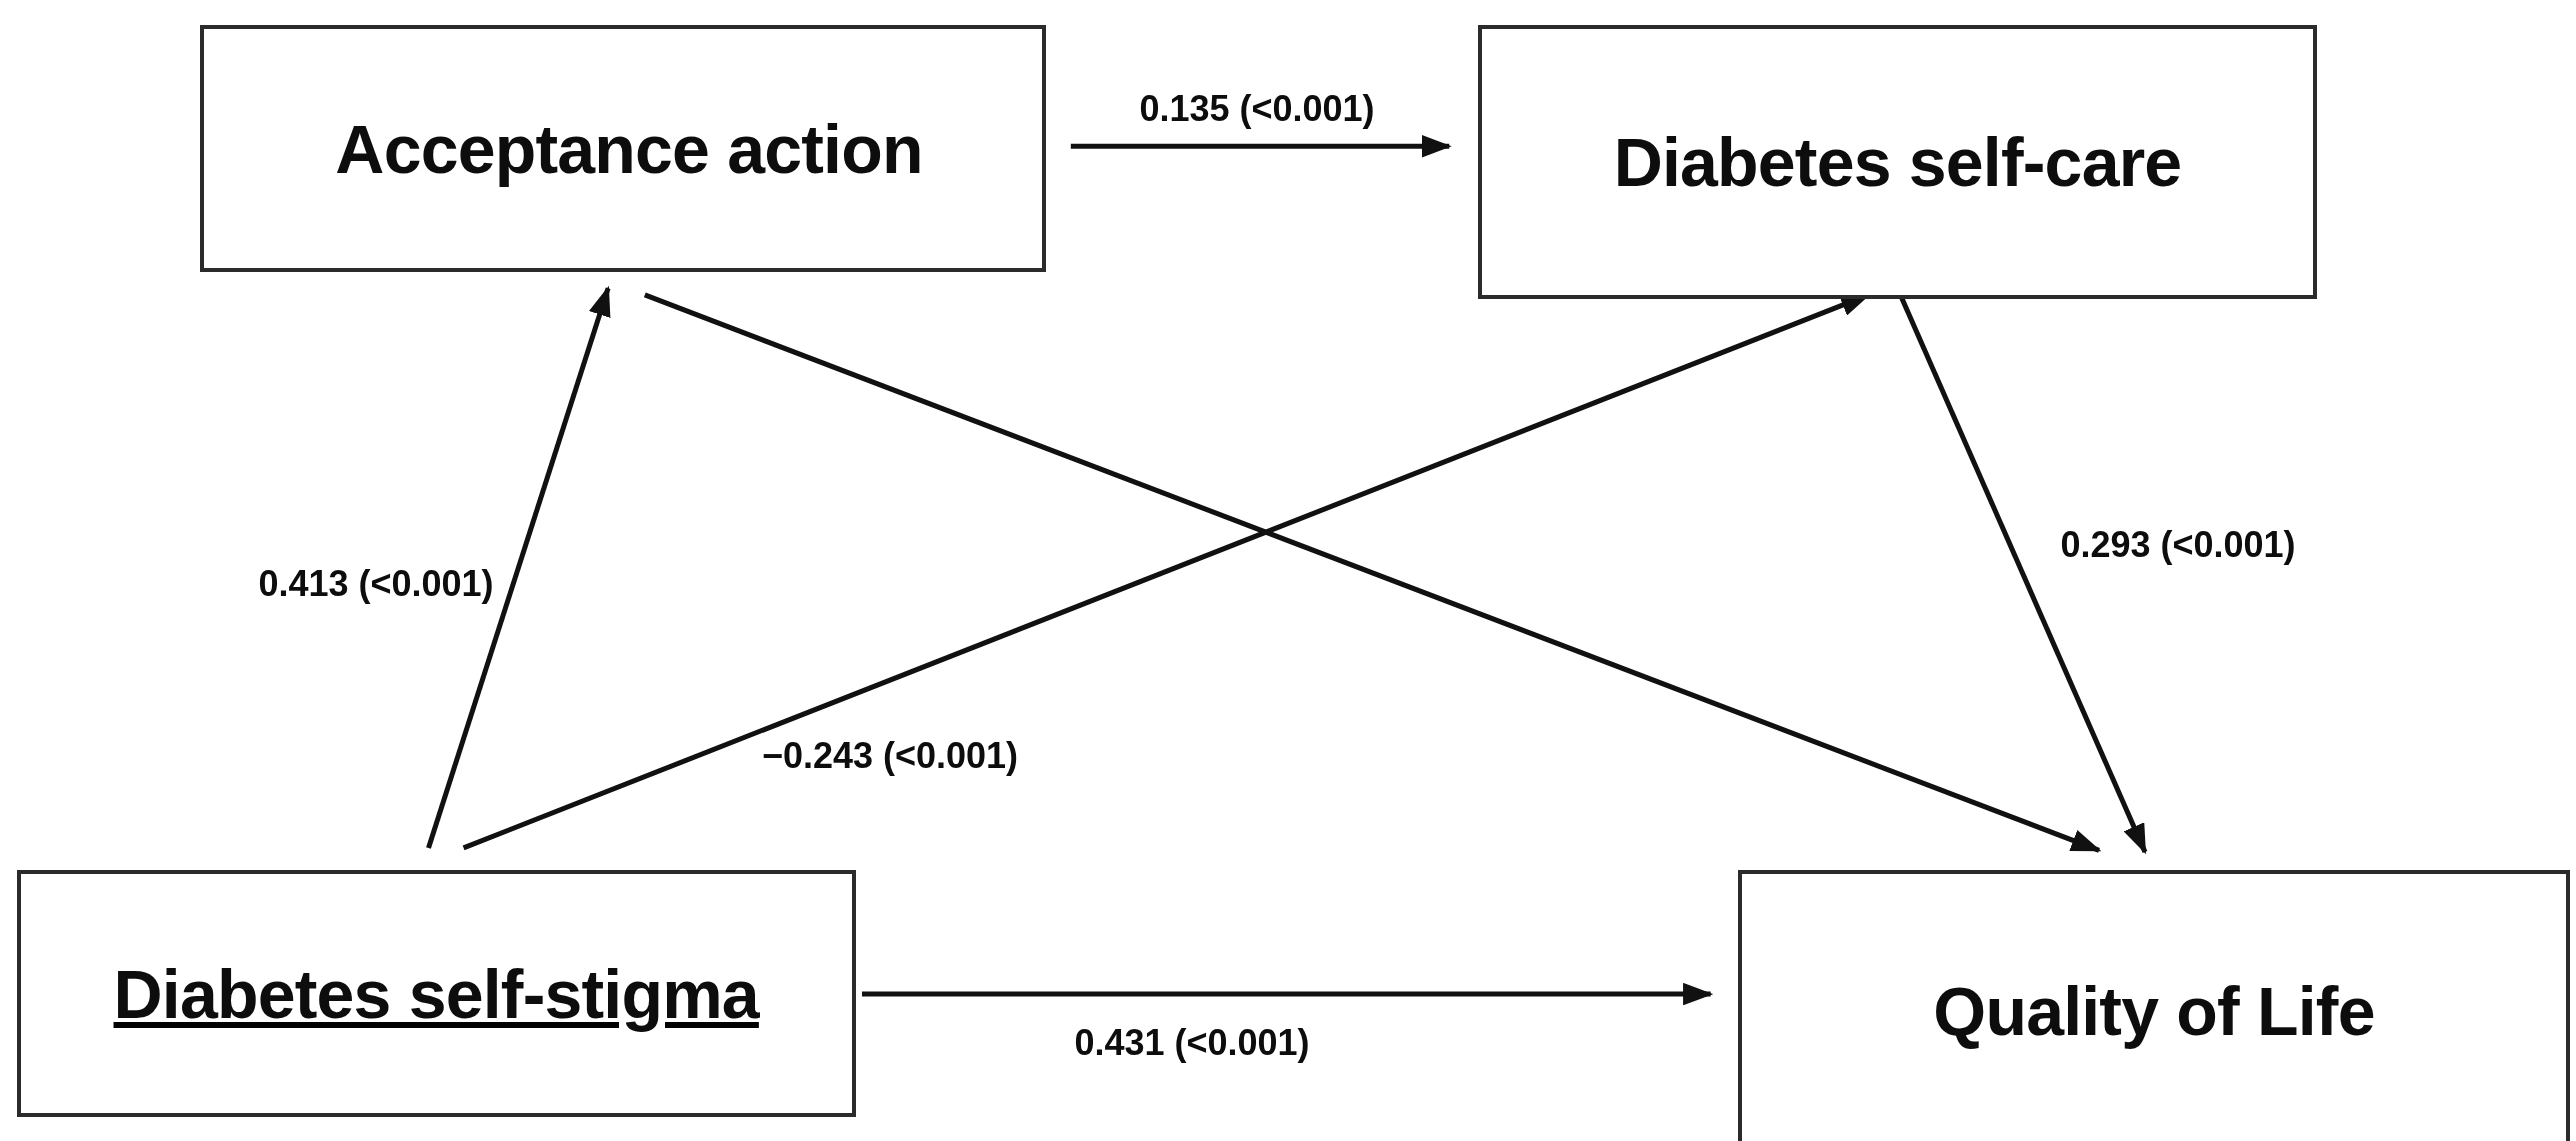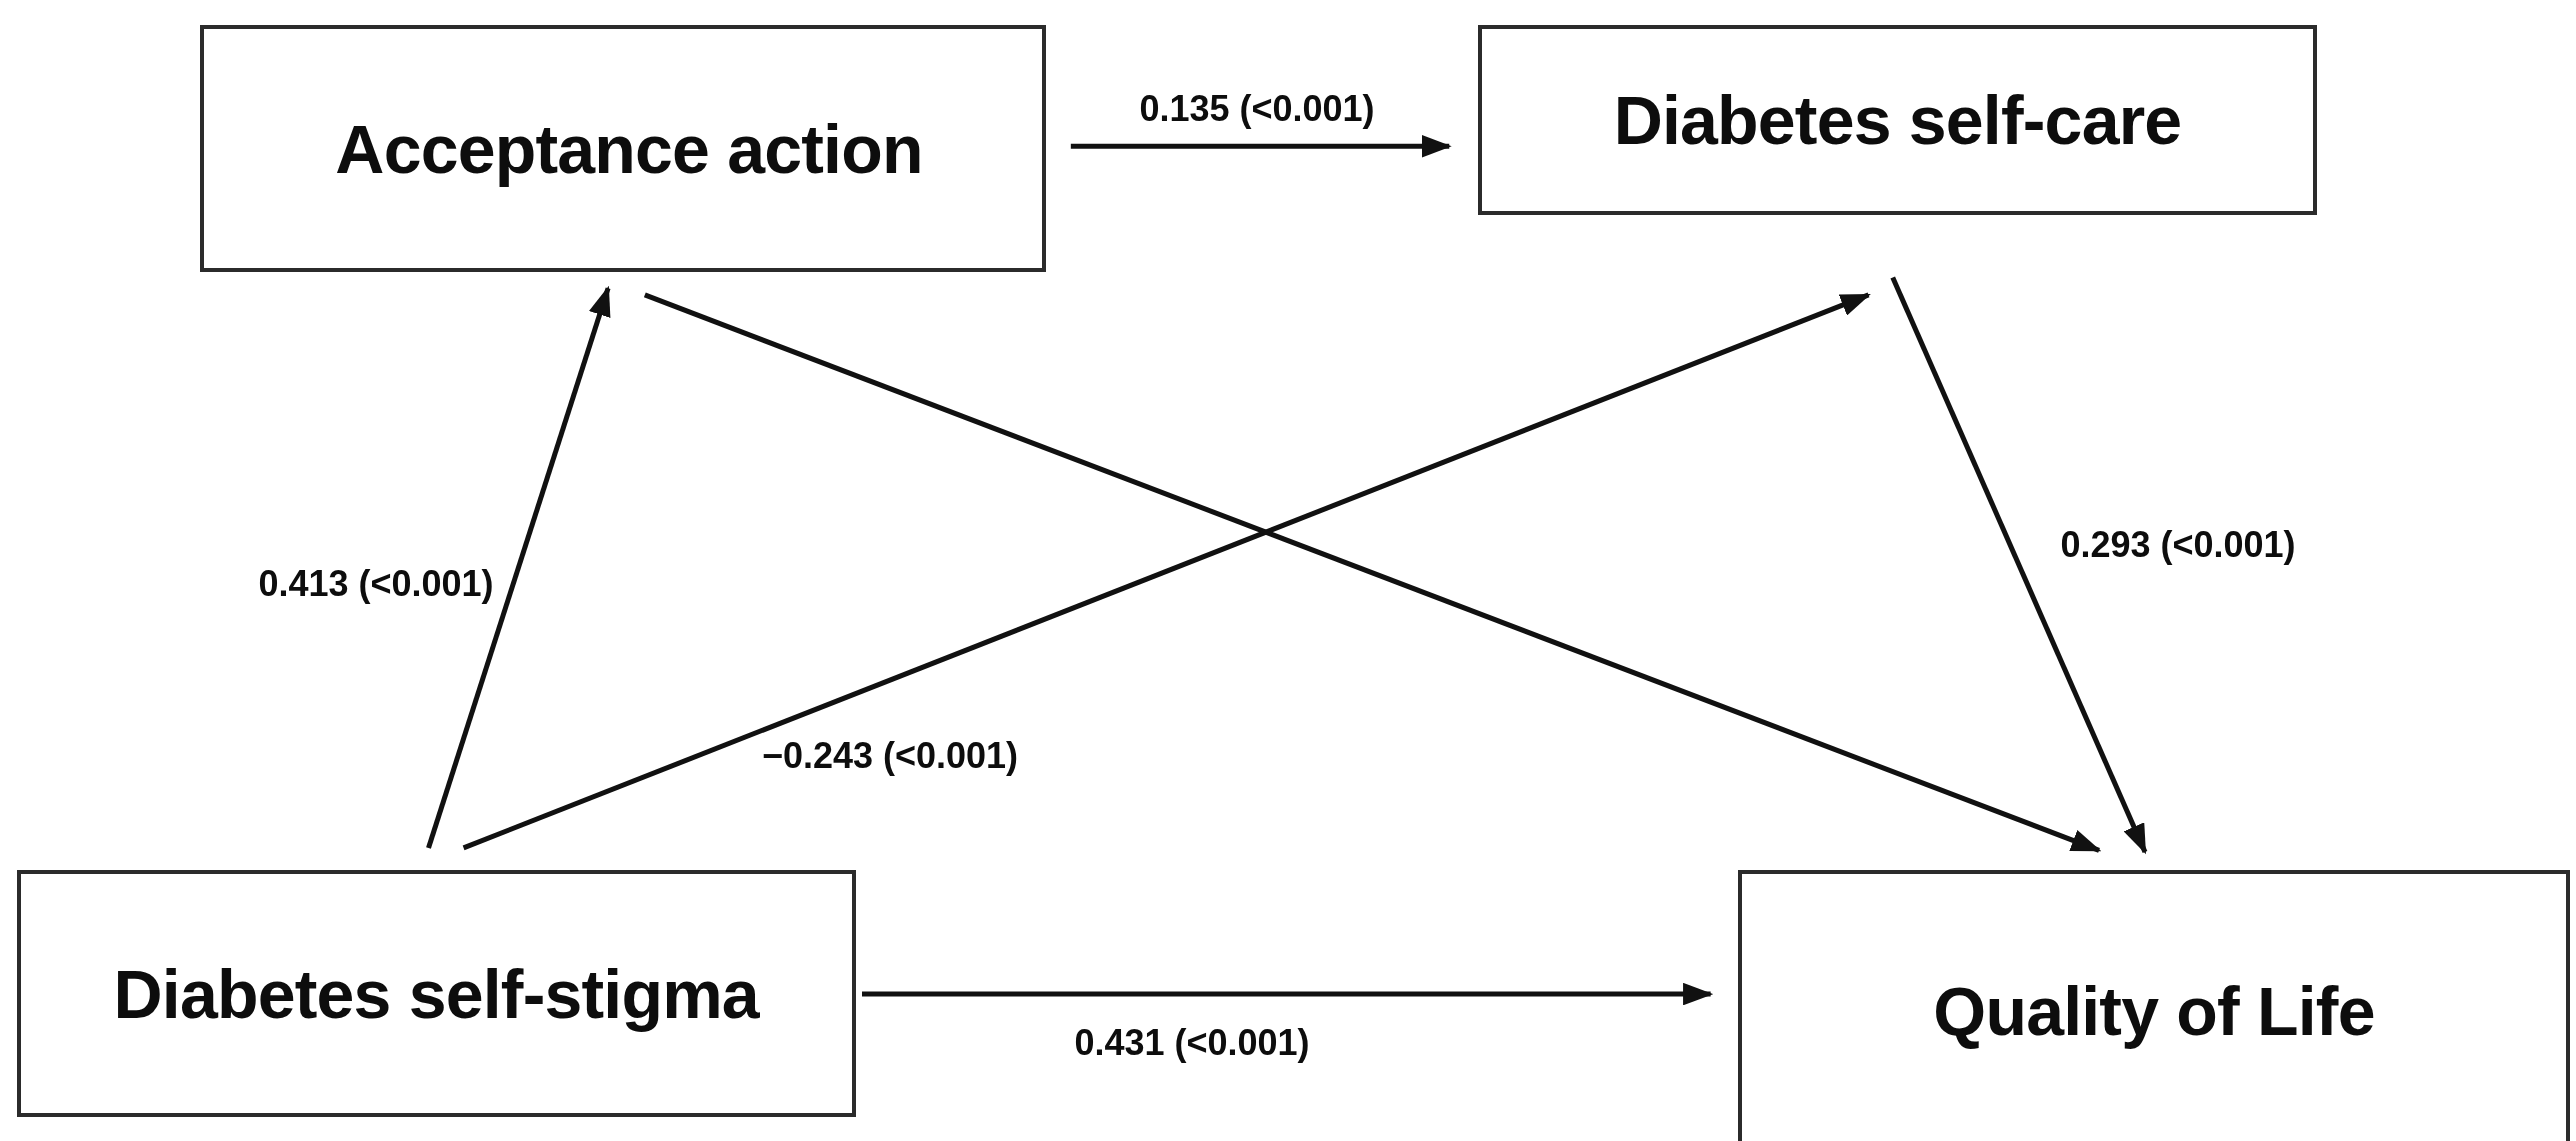--- a/index.html
+++ b/index.html
@@ -39,22 +39,22 @@
   }
   .edge-label {
     position: absolute;
     transform: translate(-50%, -50%);
     font-size: 36px;
     font-weight: bold;
     color: #0d0d0d;
     white-space: nowrap;
   }
   #node-acceptance   { left: 200px;  top: 25px;   width: 846px; height: 247px; padding-left: 12px; }
-  #node-selfcare     { left: 1478px; top: 25px;   width: 839px; height: 190px; }
-  #node-stigma       { left: 16.7px;   top: 870px; width: 839px; height: 247px; }
+  #node-selfcare     { left: 1478px; top: 25px;   width: 839px; height: 274px; }
+  #node-stigma       { left: 16.7px;   top: 870px; width: 839px; height: 247px; text-decoration: underline; }
   #node-qol          { left: 1738px; top: 870px; width: 832px;  height: 282px; }
 
   #edge-label-0 { left: 1257px; top: 109px;  }
   #edge-label-1 { left: 376px;  top: 552px; margin-top: 32px;  }
   #edge-label-2 { left: 890px; top: 756px;  }
   #edge-label-3 { left: 1644px; top: 754px;  }
   #edge-label-4 { left: 2178px; top: 545px;  }
   #edge-label-5 { left: 1192px; top: 1043px; }
 
   .edge-line {

